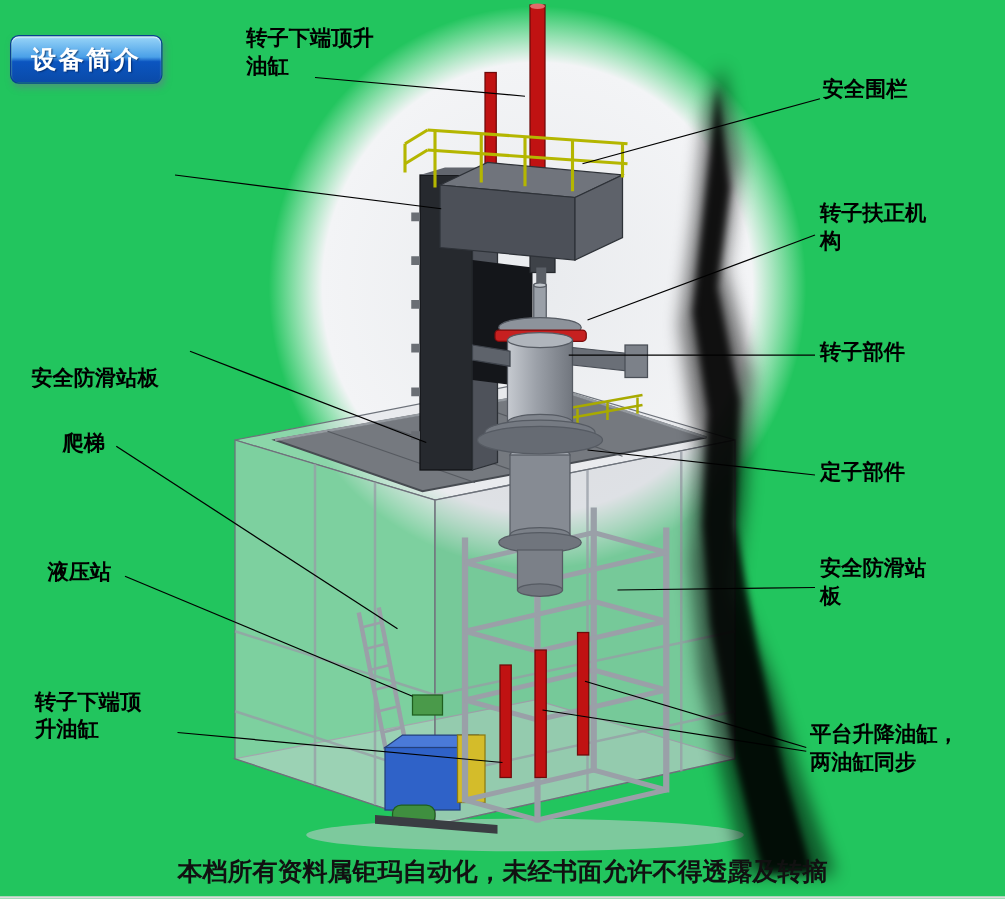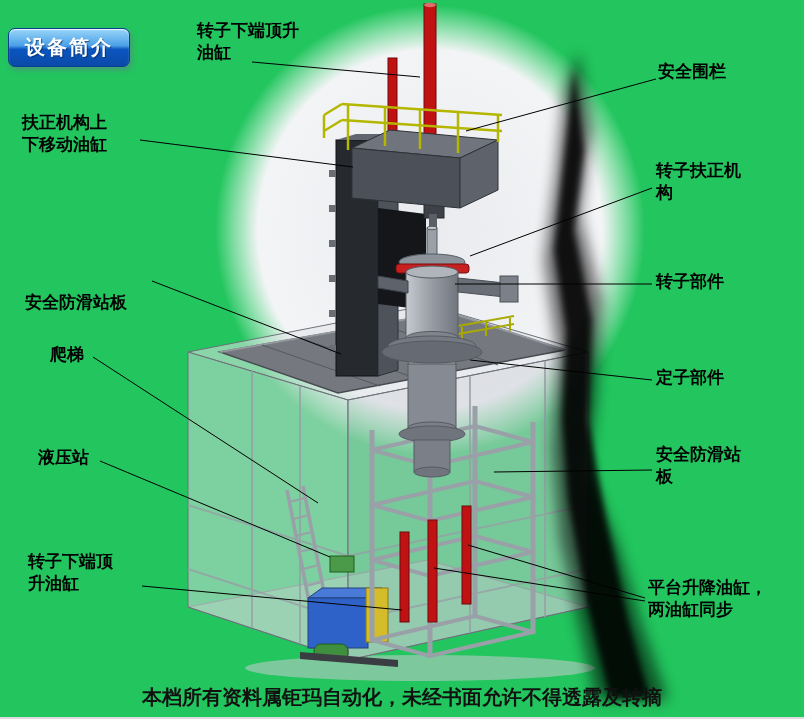--- a/index.html
+++ b/index.html
@@ -215,21 +215,20 @@
       <line x1="645" y1="601" x2="434" y2="568"></line>
     </g>
   </svg>
 
   <div class="badge">
     <span>设备简介</span>
   </div>
 
   <div class="label" style="left:197px;top:20px;width:106px;">转子下端顶升油缸</div>
   <div class="label nowrap" style="left:658px;top:61px;">安全围栏</div>
-  <div class="label" style="left:22px;top:112px;width:88px;">扶正机构上下移动油缸</div>
   <div class="label" style="left:656px;top:160px;width:88px;">转子扶正机构</div>
   <div class="label nowrap" style="left:25px;top:268px;margin-top:24px;">安全防滑站板</div>
   <div class="label nowrap" style="left:656px;top:271px;">转子部件</div>
   <div class="label nowrap" style="left:50px;top:344px;">爬梯</div>
   <div class="label nowrap" style="left:656px;top:367px;">定子部件</div>
   <div class="label nowrap" style="left:38px;top:447px;">液压站</div>
   <div class="label" style="left:656px;top:444px;width:88px;">安全防滑站板</div>
   <div class="label" style="left:28px;top:551px;width:88px;">转子下端顶升油缸</div>
   <div class="label" style="left:648px;top:577px;width:124px;">平台升降油缸，两油缸同步</div>
 

